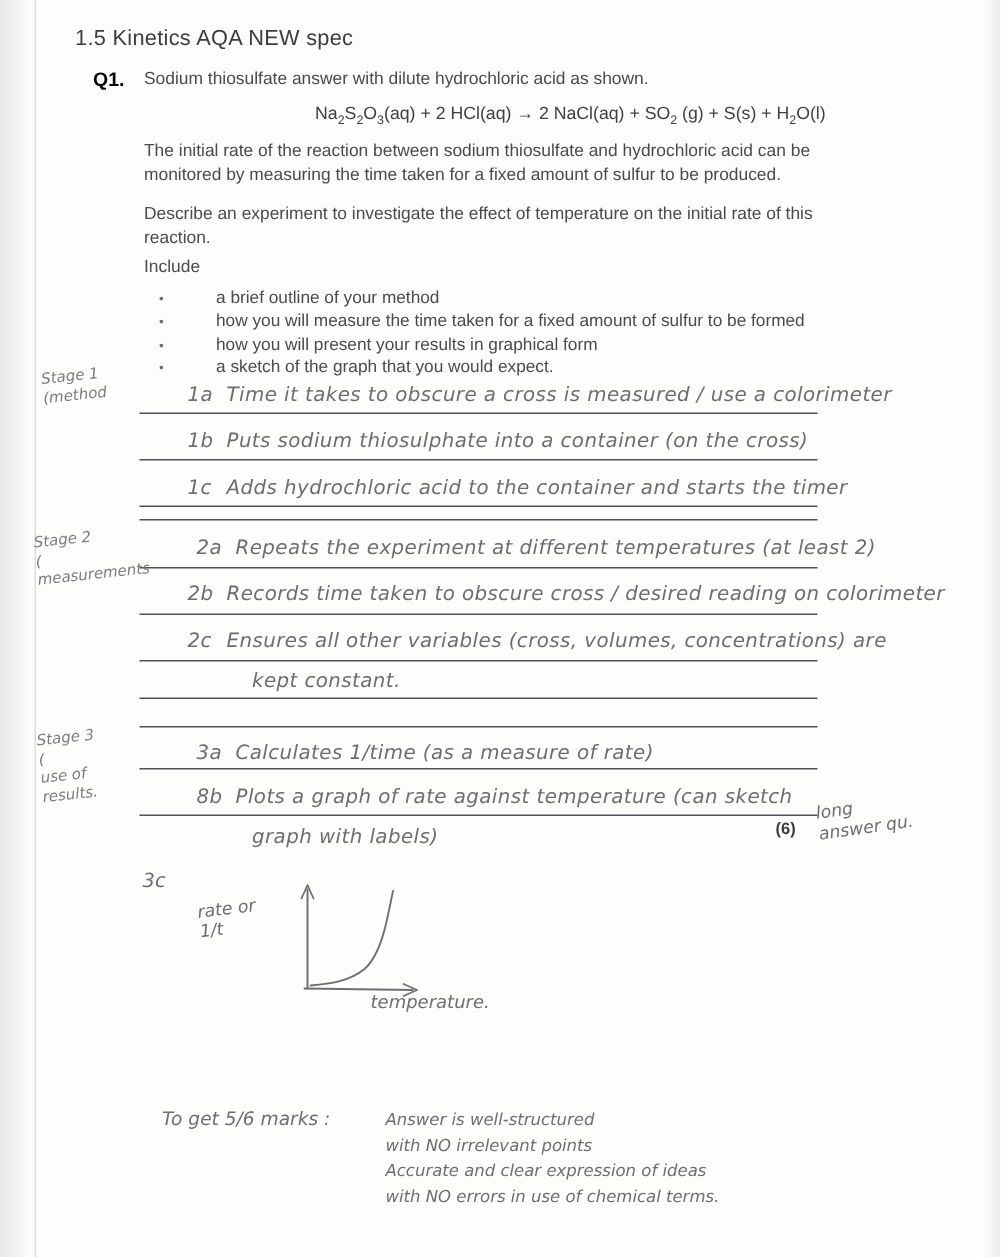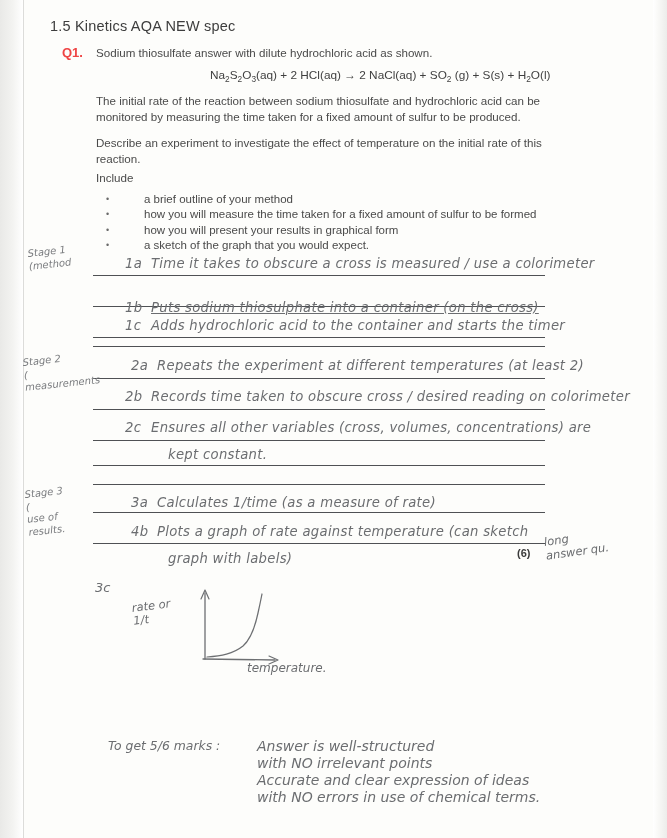--- a/index.html
+++ b/index.html
@@ -40,21 +40,21 @@
     font-size: 14.5px;
     color: #3d3d3d;
     letter-spacing: 0.2px;
     white-space: nowrap;
   }
   .q-number {
     position: absolute;
     left: 62px; top: 45px;
     font-size: 13px;
     font-weight: bold;
-    color: #ef4444;
+    color: #000000;
   }
   .q-intro {
     position: absolute;
     left: 96px; top: 46px;
     font-size: 11.6px;
     color: #4a4a4a;
     white-space: nowrap;
   }
   .equation {
     position: absolute;
@@ -178,21 +178,21 @@
   .bottom-note {
     position: absolute;
     left: 108px; top: 738px;
     font-size: 12.4px;
     color: #6b6d70;
     white-space: nowrap;
   }
   .bottom-note-body {
     position: absolute;
     left: 257px; top: 738px;
-    font-size: 14px;
+    font-size: 11px;
     line-height: 17px;
     color: #6b6d70;
     white-space: pre-line;
   }
 </style>
 </head>
 <body>
 
 <div class="page">
 
@@ -251,21 +251,21 @@
 (
 measurements</div>
   <div class="hand margin-note" style="left:24px; top:489px;">Stage 3
 (
 use of
 results.</div>
 
   <div class="hand hand-line" style="left:97px; top:256px;">
     <span class="lbl">1a</span><span>Time it takes to obscure a cross is measured / use a colorimeter</span>
   </div>
-  <div class="hand hand-line" style="left:97px; top:300px;text-decoration:underline;">
+  <div class="hand hand-line" style="left:97px; top:287px;">
     <span class="lbl">1b</span><span>Puts sodium thiosulphate into a container (on the cross)</span>
   </div>
   <div class="hand hand-line" style="left:97px; top:318px;">
     <span class="lbl">1c</span><span>Adds hydrochloric acid to the container and starts the timer</span>
   </div>
 
   <div class="hand hand-line" style="left:103px; top:358px;">
     <span class="lbl">2a</span><span>Repeats the experiment at different temperatures (at least 2)</span>
   </div>
   <div class="hand hand-line" style="left:97px; top:389px;">
@@ -273,21 +273,21 @@
   </div>
   <div class="hand hand-line" style="left:97px; top:420px;">
     <span class="lbl">2c</span><span>Ensures all other variables (cross, volumes, concentrations) are</span>
   </div>
   <div class="hand hand-line" style="left:140px; top:447px;text-align:center;">kept constant.</div>
 
   <div class="hand hand-line" style="left:103px; top:495px;">
     <span class="lbl">3a</span><span>Calculates 1/time (as a measure of rate)</span>
   </div>
   <div class="hand hand-line" style="left:103px; top:524px;">
-    <span class="lbl">4b</span><span>Plots a graph of rate against temperature (can sketch</span>
+    <span class="lbl">8b</span><span>Plots a graph of rate against temperature (can sketch</span>
   </div>
   <div class="hand hand-line" style="left:140px; top:551px;">graph with labels)</div>
 
   <div class="marks" style="left:517px; top:547px;">(6)</div>
   <div class="hand hand-small" style="left:543px; top:535px; transform:rotate(-8deg); transform-origin:left top;">long
 answer qu.</div>
 
   <div class="sketch-wrap">
     <div class="hand sketch-label-3c">3c</div>
     <div class="hand axis-label-y">rate or

